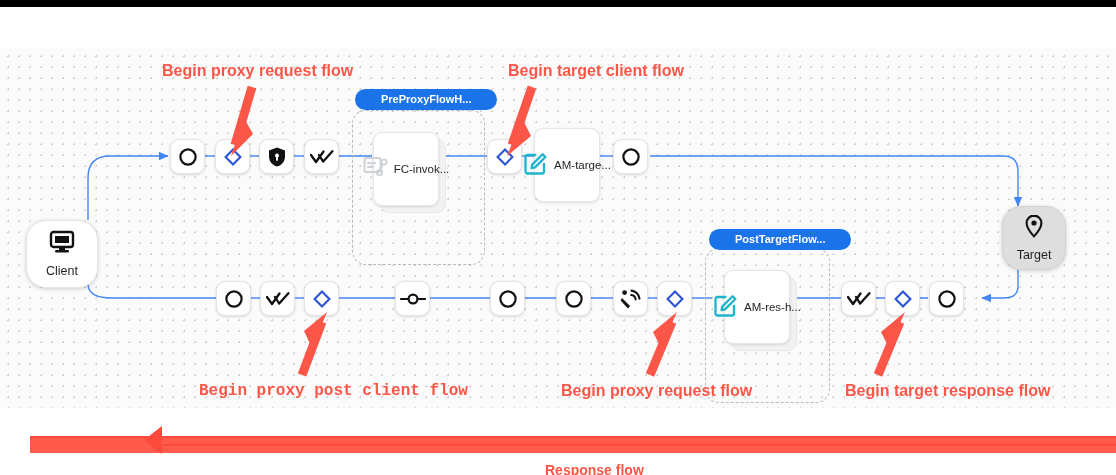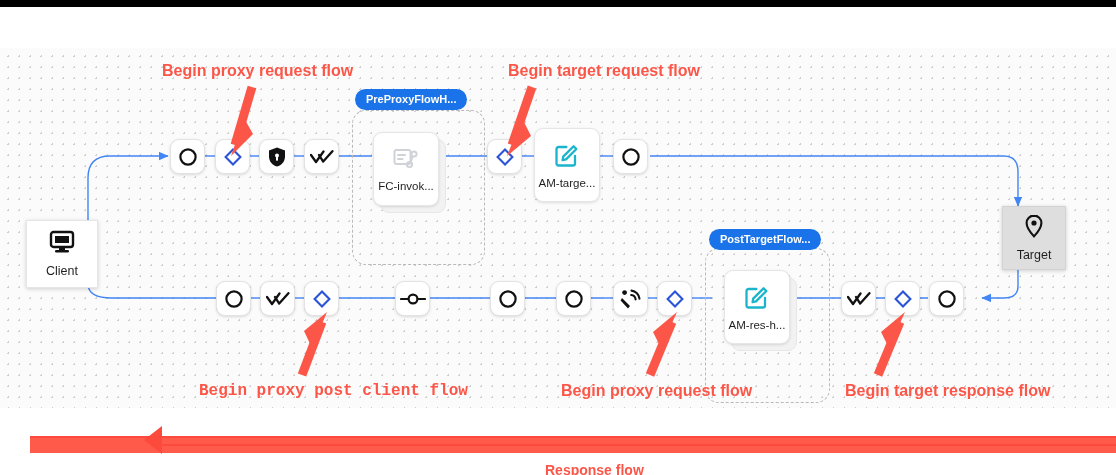--- a/index.html
+++ b/index.html
@@ -89,21 +89,21 @@
     align-items: center;
     justify-content: center;
     box-sizing: border-box;
   }
   .node svg { display: block; }
 
   
   .endpoint {
     position: absolute;
     width: 72px; height: 68px;
-    border-radius: 0;
+    border-radius: 20px;
     box-shadow: 0 1px 4px rgba(0,0,0,0.18);
     display: flex;
     flex-direction: column;
     align-items: center;
     justify-content: center;
     gap: 6px;
     box-sizing: border-box;
   }
   .endpoint.client { background: #ffffff; border: 1px solid #e6e6e6; }
   .endpoint.target { background: #dedede; border: 1px solid #d2d2d2; }
@@ -119,21 +119,21 @@
     border-radius: 14px;
     box-sizing: border-box;
   }
   .group-pill {
     position: absolute;
     background: #1a73e8;
     color: #ffffff;
     font-size: 11px;
     font-weight: bold;
     border-radius: 11px;
-    padding: 4px 11px;
+    padding: 4px 26px;
     white-space: nowrap;
     line-height: 13px;
   }
 
   
   .card-stack { position: absolute; }
   .card-shadow {
     position: absolute;
     left: 7px; top: 7px;
     width: 66px; height: 74px;
@@ -144,21 +144,21 @@
   }
   .card {
     position: absolute;
     left: 0; top: 0;
     width: 66px; height: 74px;
     background: #ffffff;
     border: 1px solid #e6e6e6;
     border-radius: 9px;
     box-shadow: 0 1px 3px rgba(0,0,0,0.12);
     display: flex;
-    flex-direction: column;
+    flex-direction: row;
     align-items: center;
     justify-content: center;
     gap: 5px;
     box-sizing: border-box;
   }
   .card .card-label {
     font-size: 11.5px;
     color: #1f1f1f;
     white-space: nowrap;
   }
@@ -412,18 +412,18 @@
     <path d="M312,348 L327,312 L304,331 Z" fill="#fc5648"></path>
 
     <path d="M650,375 L672,322" stroke="#fc5648" stroke-width="9" stroke-linecap="butt"></path>
     <path d="M661,348 L677,312 L653,332 Z" fill="#fc5648"></path>
 
     <path d="M878,375 L900,322" stroke="#fc5648" stroke-width="9" stroke-linecap="butt"></path>
     <path d="M889,348 L905,312 L881,332 Z" fill="#fc5648"></path>
   </svg>
 
   <div class="anno-label" style="left:162px; top:62px;">Begin proxy request flow</div>
-  <div class="anno-label" style="left:508px; top:62px;">Begin target request flow</div>
+  <div class="anno-label" style="left:508px; top:62px;">Begin target client flow</div>
   <div class="anno-label" style="left:199px; top:382px;font-family:Liberation Mono, monospace;">Begin proxy post client flow</div>
   <div class="anno-label" style="left:561px; top:382px;">Begin proxy request flow</div>
   <div class="anno-label" style="left:845px; top:382px;">Begin target response flow</div>
 
 </div>
 
 </body></html>

